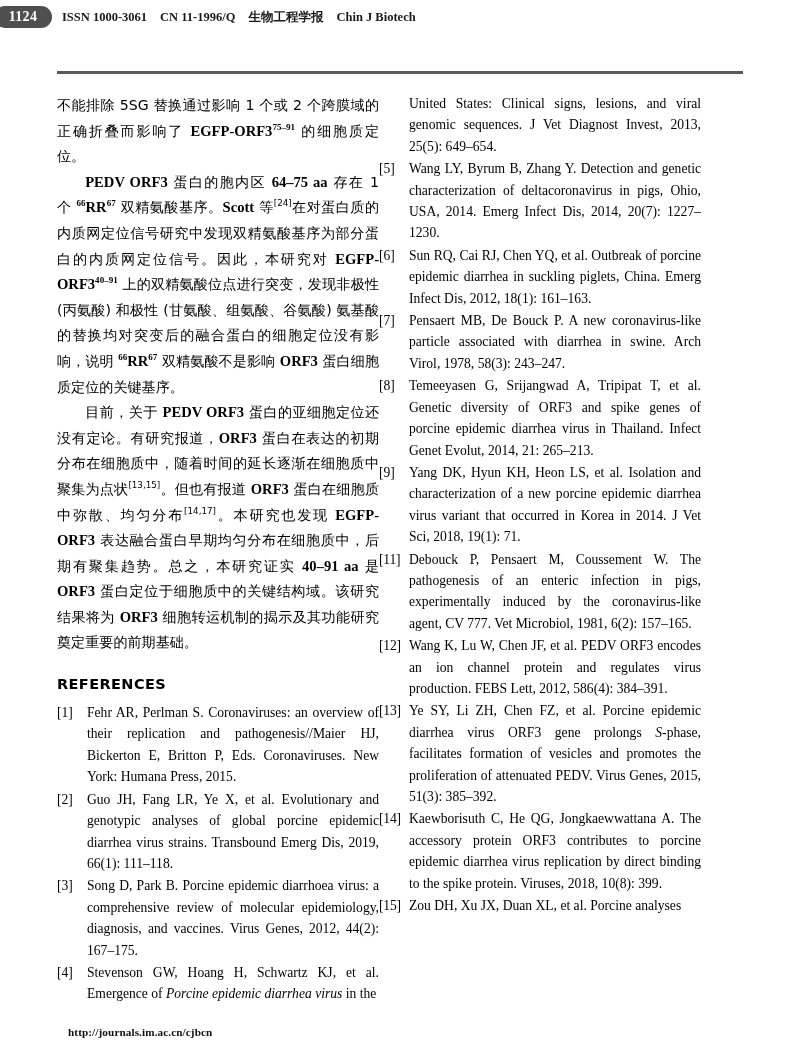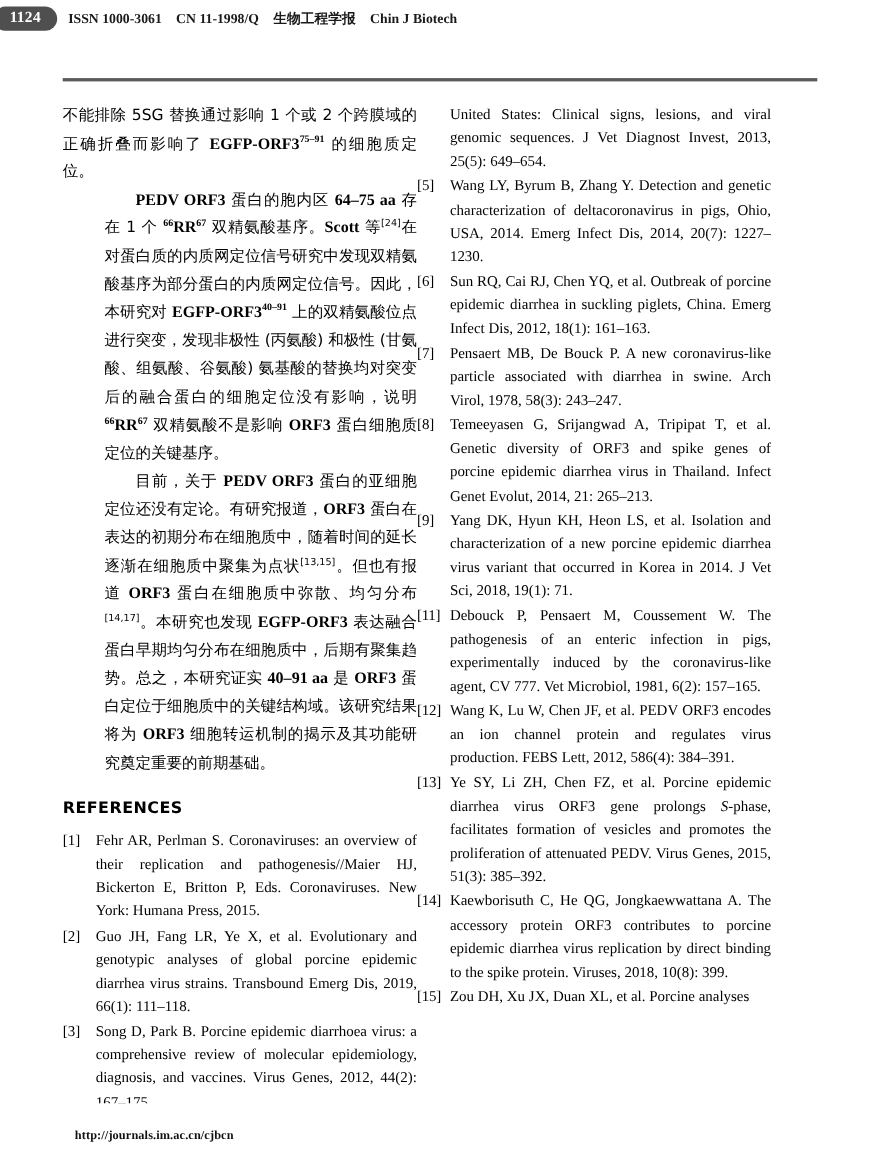--- a/index.html
+++ b/index.html
@@ -92,21 +92,21 @@
   
   .cn-p {
     font-family: "DejaVu Sans", sans-serif;
     font-size: 14.1px;
     line-height: 25.6px;
     text-align: justify;
     text-justify: inter-ideograph;
     margin: 0;
     color: #000;
   }
-  .cn-p.indent { text-indent: 2em; margin-left: 38px; }
+  .cn-p.indent { text-indent: 2em; }
   .cn-p sup {
     font-size: 0.62em;
     vertical-align: super;
     line-height: 0;
   }
   .lat {
     font-family: "Liberation Serif", "DejaVu Serif", serif;
     font-weight: 700;
     font-size: 14.6px;
   }
@@ -163,21 +163,21 @@
   }
 </style>
 </head>
 <body>
 
 <div class="page">
 
   <div class="runhead">
     <div class="page-badge">1124</div>
     <div class="runhead-text">
-      <span>ISSN 1000-3061</span><span>CN 11-1998/Q</span><span class="runhead-cn">生物工程学报</span><span>Chin J Biotech</span>
+      <span>ISSN 1000-3061</span><span>CN 11-1996/Q</span><span class="runhead-cn">生物工程学报</span><span>Chin J Biotech</span>
     </div>
   </div>
 
   <div class="rule"></div>
 
   <div class="cols">
 
     <div class="col">
       <div id="left-paras">
           <p class="cn-p">不能排除 5SG 替换通过影响 1 个或 2 个跨膜域的正确折叠而影响了 <span class="lat">EGFP-ORF3<sup>75–91</sup></span> 的细胞质定位。</p>

